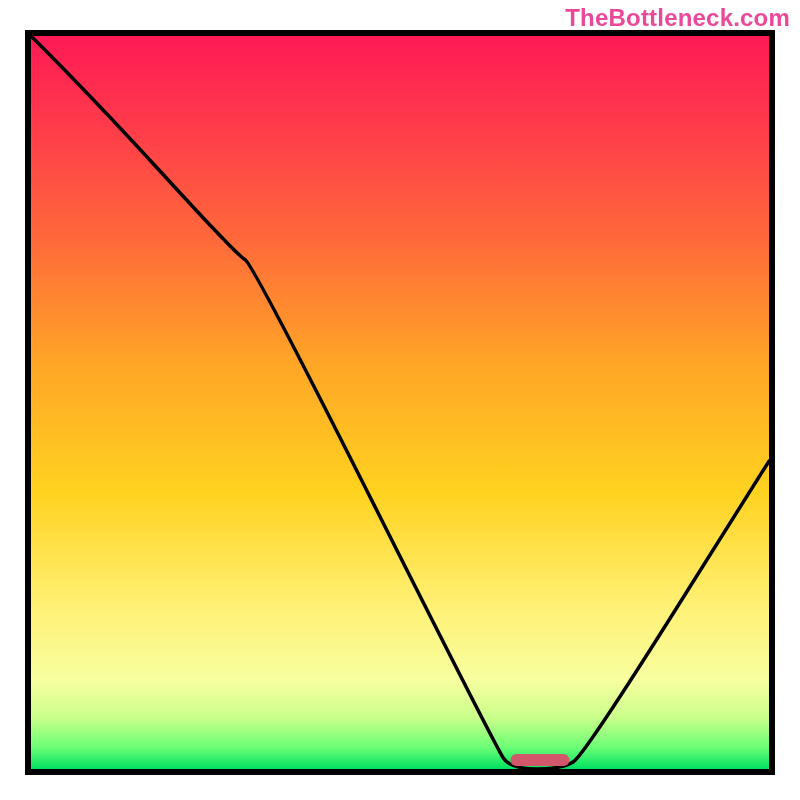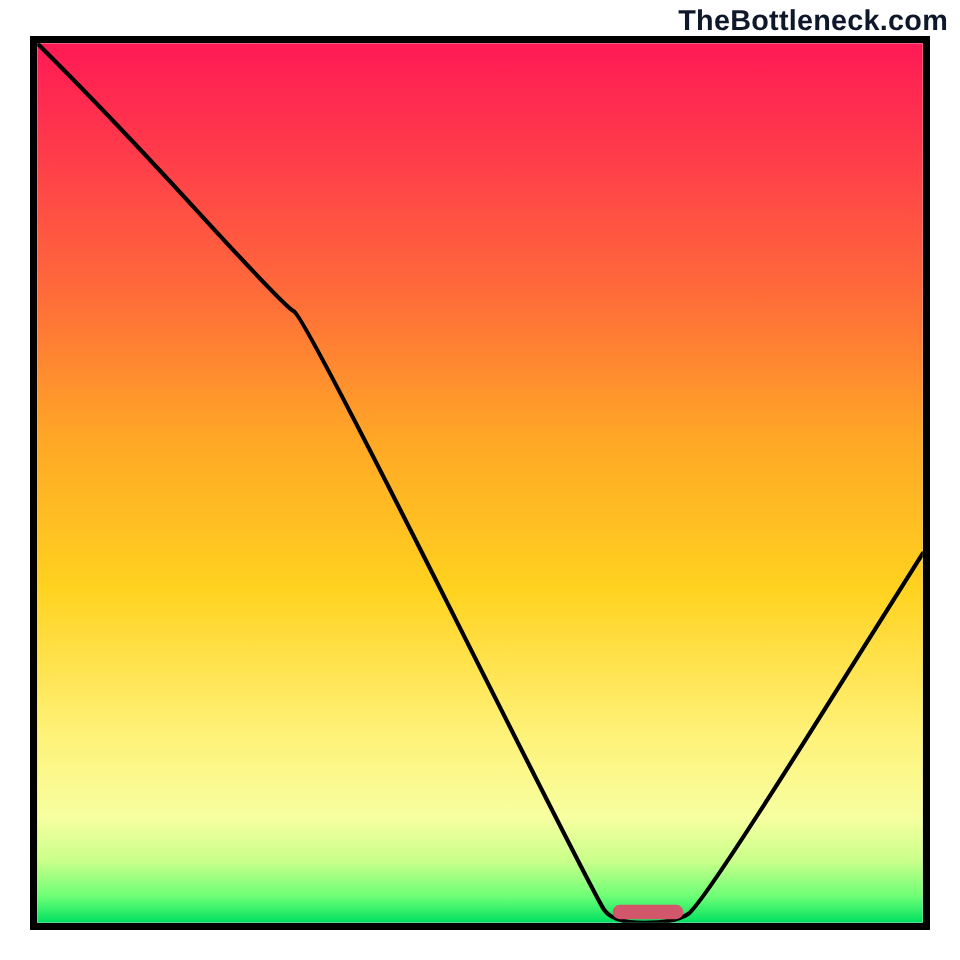--- a/index.html
+++ b/index.html
@@ -10,21 +10,21 @@
     height: 800px;
     background: #fff;
   }
   .watermark {
     position: absolute;
     top: 4px;
     right: 10px;
     font-family: Arial, Helvetica, sans-serif;
     font-size: 24px;
     font-weight: 600;
-    color: #0f172a;
+    color: #ec4899;
     letter-spacing: 0.2px;
     z-index: 10;
   }
   .plot-frame {
     position: absolute;
     left: 25px;
     top: 30px;
     width: 750px;
     height: 745px;
     border: 6px solid #000;

